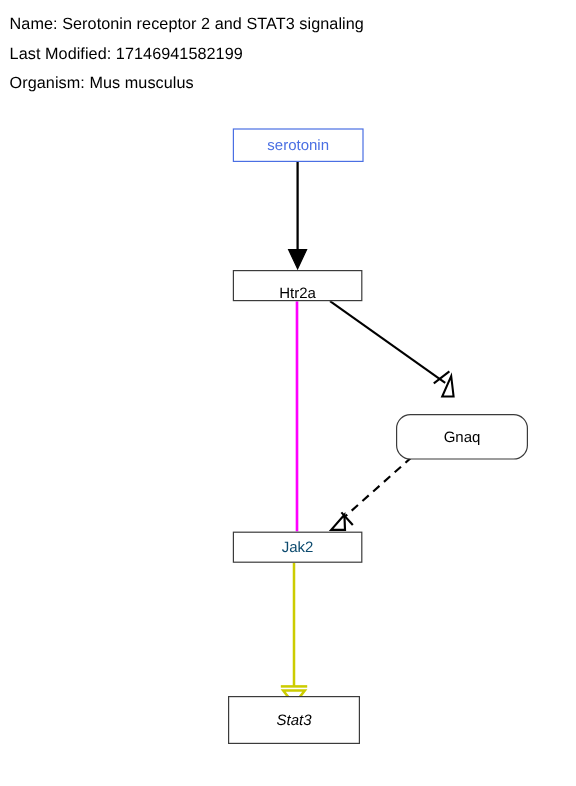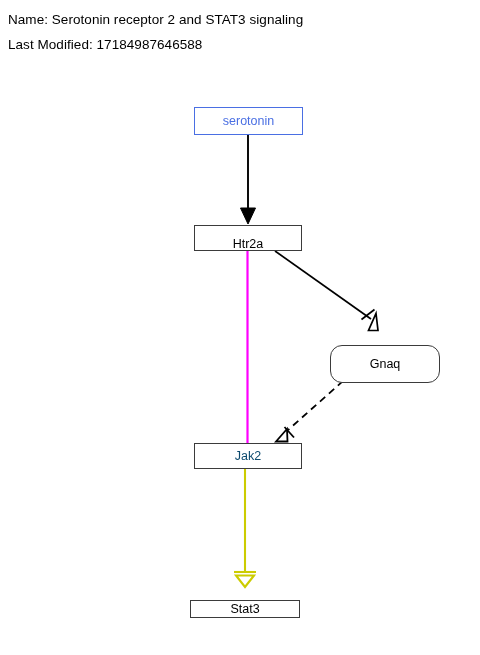--- a/index.html
+++ b/index.html
@@ -69,21 +69,22 @@
   .node-metabolite {
     border: 1.8px solid #4a6fe3;
     color: #4a6fe3;
   }
 </style>
 </head>
 <body>
 
 <div id="metadata">
   <div class="meta-line">Name: Serotonin receptor 2 and STAT3 signaling</div>
-  <div class="meta-line">Last Modified: 17184987646588</div>
+  <div class="meta-line">Last Modified: 17146941582199</div>
+  <div class="meta-line">Organism: Mus musculus</div>
 </div>
 
 <div id="canvas">
 
   <svg id="edge-layer" viewBox="0 0 480 655" width="480" height="655">
 
     <g>
       <line x1="248" y1="135" x2="248" y2="213" stroke="#000000" stroke-width="1.9"></line>
       <polygon points="248,224 240.5,208 255.5,208" fill="#000000" stroke="#000000" stroke-width="1"></polygon>
     </g>
@@ -126,17 +127,17 @@
   </div>
 
   <div class="node node-gene" id="node-gnaq" style="left: 330px; top: 345px; width: 110px; height: 38px; border-color: rgb(59, 59, 59); color: rgb(0, 0, 0); border-radius: 12px;">
     <span>Gnaq</span>
   </div>
 
   <div class="node node-gene" id="node-jak2" style="left: 194px; top: 443px; width: 108px; height: 26px; border-color: rgb(59, 59, 59); color: #0c4a6e;">
     <span>Jak2</span>
   </div>
 
-  <div class="node node-gene" id="node-stat3" style="left: 190px; top: 600px; width: 110px; height: 18px; border-color: rgb(59, 59, 59); color: rgb(0, 0, 0);">
+  <div class="node node-gene" id="node-stat3" style="left: 190px; top: 580px; width: 110px; height: 40px; border-color: rgb(59, 59, 59); color: rgb(0, 0, 0); font-style: italic;">
     <span>Stat3</span>
   </div>
 
 </div>
 
 </body></html>

